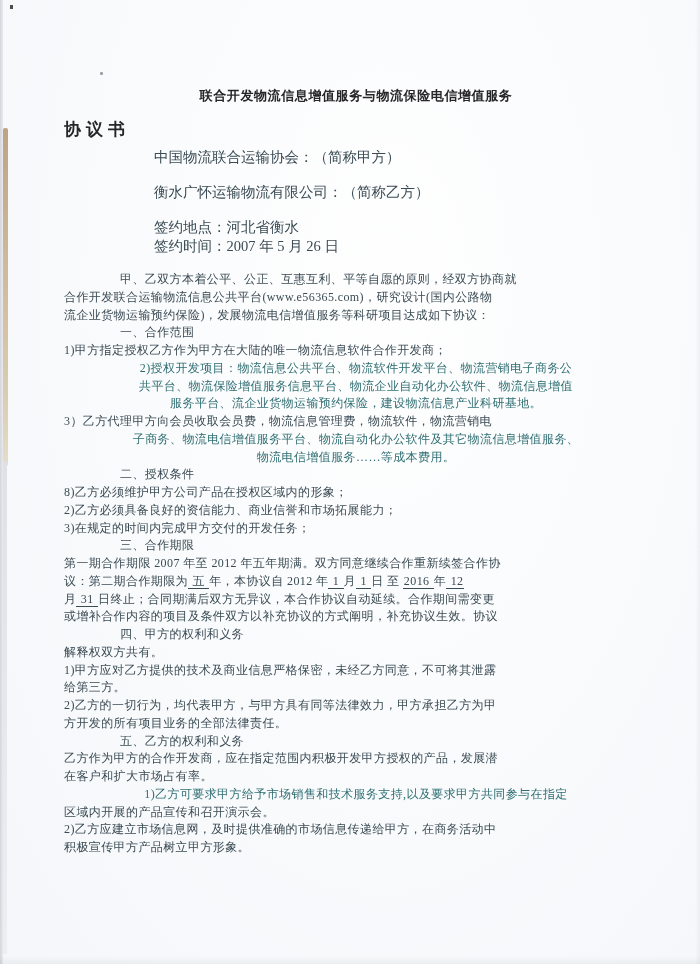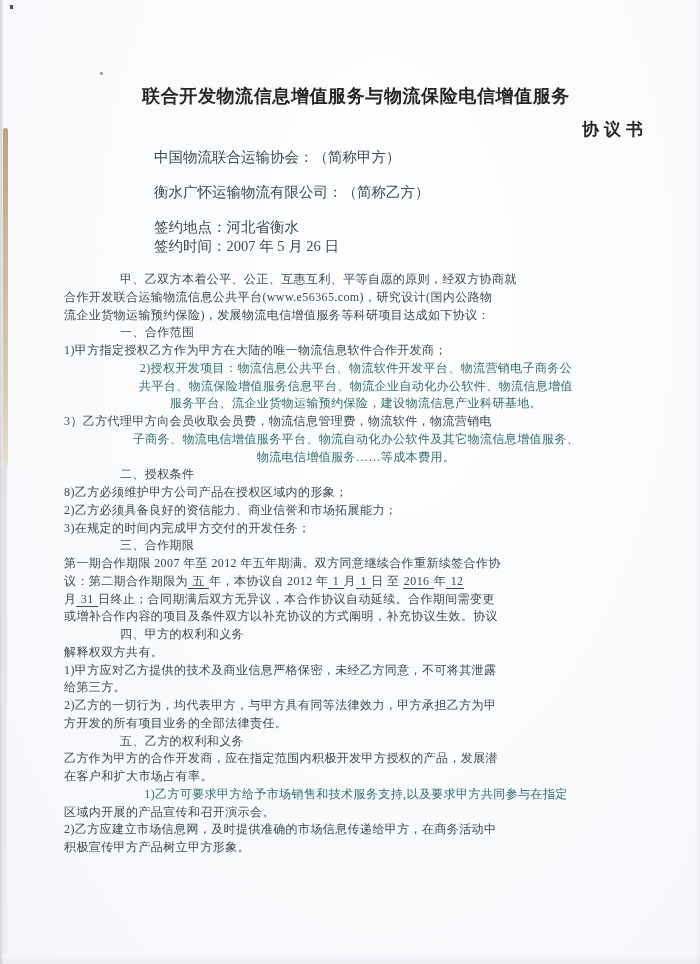--- a/index.html
+++ b/index.html
@@ -39,26 +39,26 @@
   }
   .right-shade {
     position:absolute; right:0; top:0; width:5px; height:100%;
     background:linear-gradient(to left, rgba(120,125,135,0.08), rgba(0,0,0,0));
   }
 
   .doc { position:absolute; left:64px; top:84px; width:584px; }
 
   h1 {
     margin:0; text-align:center;
-    font-size:18px; font-weight:bold; letter-spacing:0.6px;
+    font-size:13px; font-weight:bold; letter-spacing:0.6px;
     color:var(--ink-title); line-height:24px;
     white-space:nowrap;
   }
   h2 {
-    margin:11px 0 0 0; text-align:right;
+    margin:11px 0 0 0; text-align:left;
     font-size:17px; font-weight:bold; letter-spacing:5px;
     color:var(--ink-title); line-height:22px;
   }
   .party {
     margin:16px 0 0 90px;
     font-size:14.5px; line-height:19px;
     color:var(--ink-dark); white-space:nowrap;
   }
   .party.first { margin-top:7px; }
   .party.tight { margin-top:0; }

